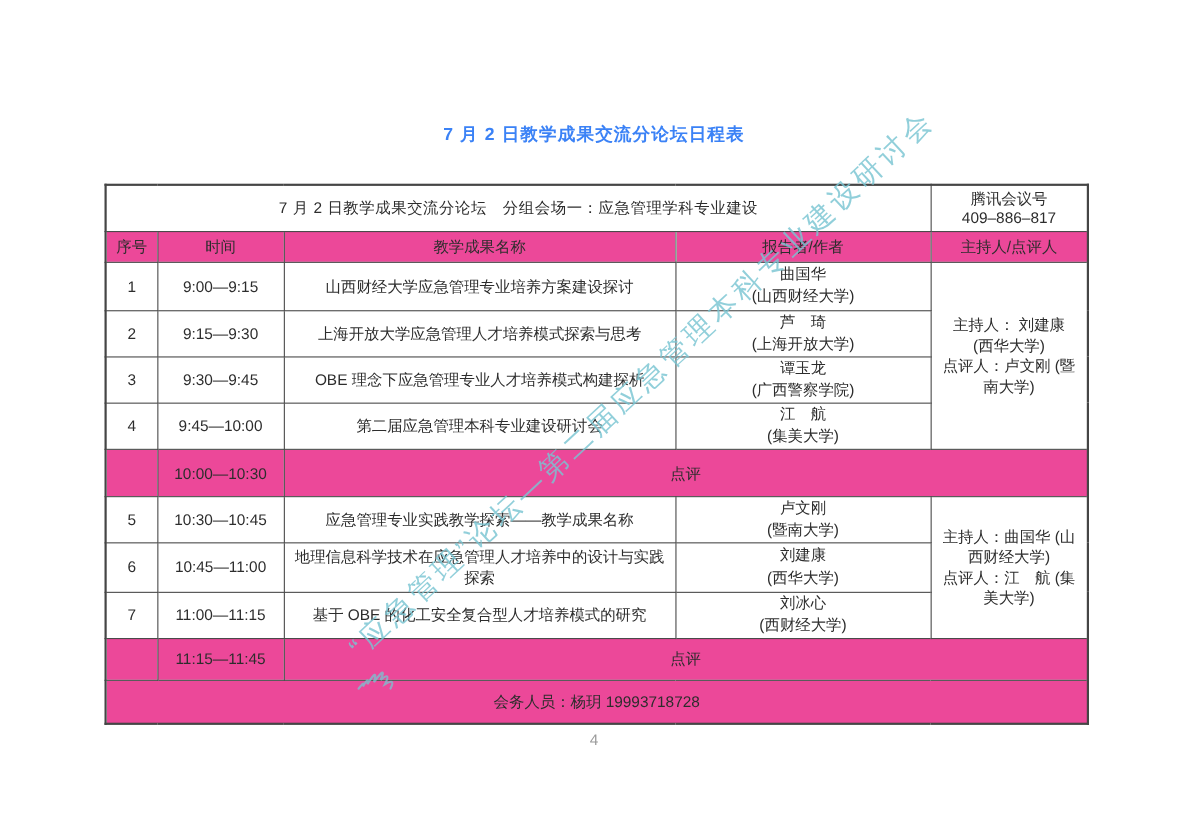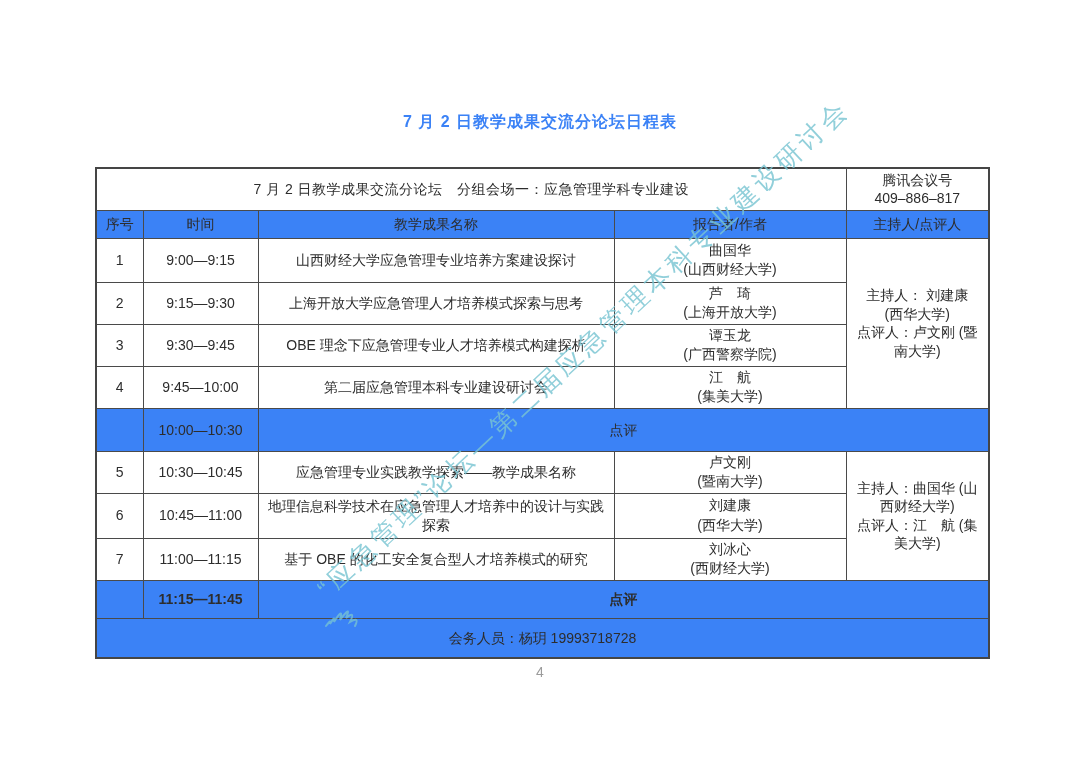--- a/index.html
+++ b/index.html
@@ -23,32 +23,32 @@
     border:1px solid #4a4a4a;
     text-align:center;vertical-align:middle;
     font-size:14px;line-height:1.32;
     padding:2px 4px;
     overflow:hidden;
   }
   td.session{font-size:14.5px;letter-spacing:0.5px;}
   td.meeting{font-size:13.5px;line-height:1.45;}
   td.achv{font-size:14.5px;padding:2px 12px;}
   td.hostcell{font-size:13.5px;line-height:1.5;padding:2px 2px;margin-top:32px;}
-  tr.band td{background:#3b82f6;}
+  tr.band td{background:#ec4899;}
   tr.h1{height:41px;padding-left:44px;}
   tr.h2{height:28px;}
   tr.r1{height:44px;}
   tr.r2{height:38px;}
   tr.r3{height:40px;}
   tr.r4{height:39px;}
   tr.b1{height:43px;}
   tr.r5{height:39px;}
   tr.r6{height:45px;}
   tr.r7{height:38px;}
-  tr.b2{height:38px;font-weight:bold;}
+  tr.b2{height:38px;}
   tr.foot{height:40px;}
   .presenter-name{white-space:pre;font-family:Liberation Serif, serif;}
   .watermark{
     position:absolute;left:310px;top:580px;
     transform:rotate(-43deg);transform-origin:0 0;
     font-size:26px;letter-spacing:4px;white-space:nowrap;
     color:rgba(121,197,210,0.82);
     z-index:5;pointer-events:none;
   }
   .scribble{

